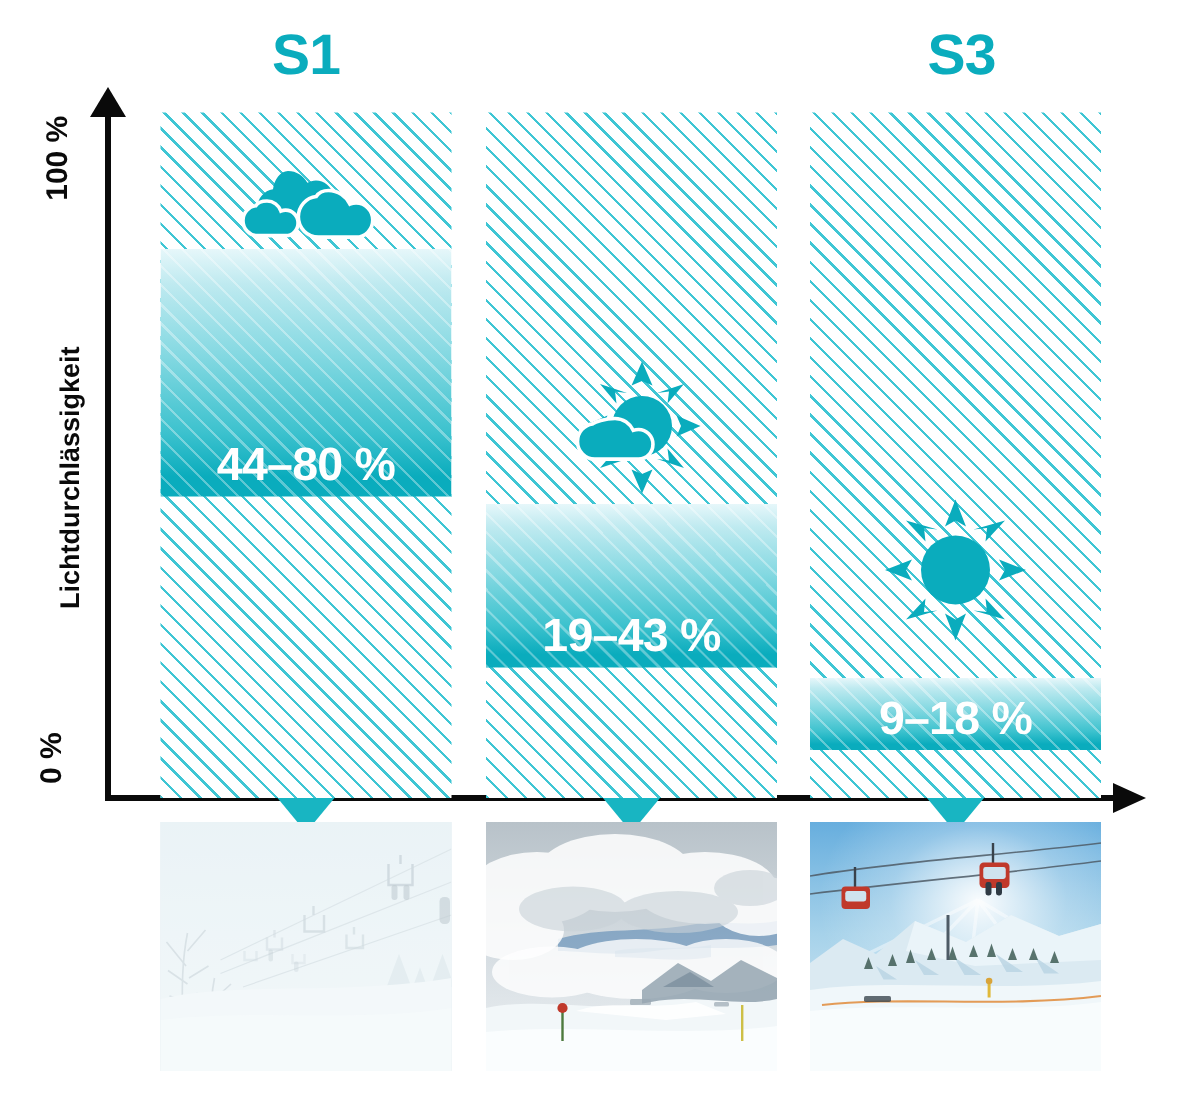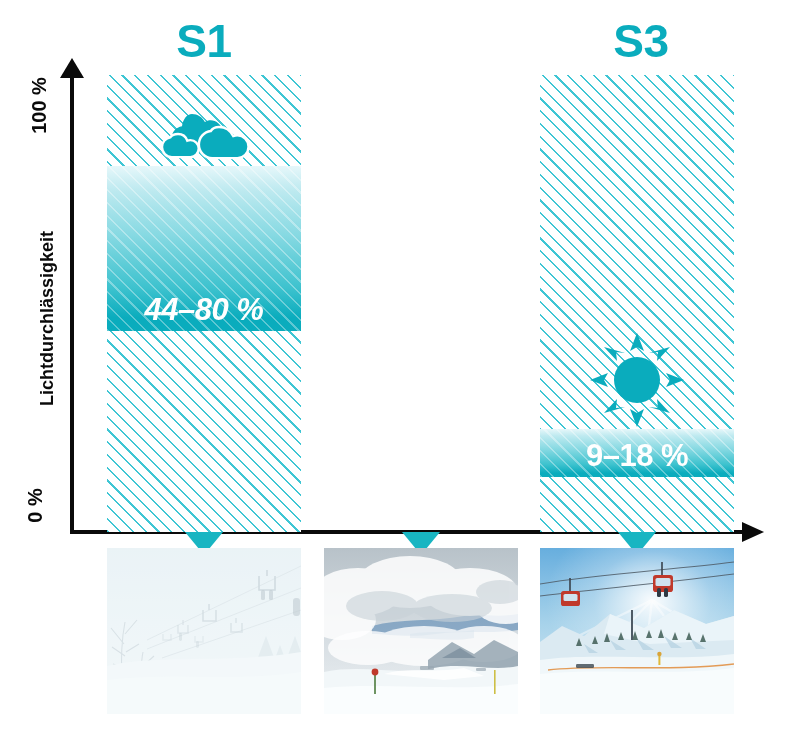--- a/index.html
+++ b/index.html
@@ -15,21 +15,21 @@
     background:#ffffff;
     overflow:hidden;
   }
 
   
   .col-head{
     position:absolute;
     top:18px;
     width:194px;
     text-align:center;
-    font-size:46px;
+    font-size:38px;
     font-weight:bold;
     letter-spacing:-0.5px;
     color:#0aacbd;
     line-height:1;
   }
 
   
   .axis-v{
     position:absolute;
     left:70px;
@@ -171,42 +171,68 @@
   <div class="axis-v-arrow"></div>
   <div class="axis-h"></div>
   <div class="axis-h-arrow"></div>
 
   <div class="tick-label" id="tick-100">100 %</div>
   <div class="tick-label" id="tick-0">0 %</div>
   <div class="axis-title">Lichtdurchlässigkeit</div>
 
   <div class="bar" style="left:107px;">
 
-    <div class="bar-fill" style="top:91.4px;height:164.5px;font-style:italic;">
+    <div class="bar-fill" style="top:91.4px;height:164.5px;">
       <div class="bar-label">44–80 %</div>
     </div>
     <div class="wx-icon" style="top:25px;">
       <svg width="96" height="72" viewBox="0 0 96 72" aria-hidden="true">
         <g fill="#0aacbd">
           <path d="M36 14c5.6 0 10.4 3.2 12.9 7.9 1.7-1 3.6-1.6 5.7-1.6 5.6 0 10.2 4 11.4 9.2 5.2.6 9.3 5 9.3 10.5 0 5.8-4.6 10.5-10.3 10.5H27.6C21 50.5 15.6 45.1 15.6 38.4c0-6.2 4.5-11.3 10.4-12.2C26.8 19.6 30.9 14 36 14z"></path>
           <path d="M63 27c6.3 0 11.6 3.8 14.3 9.1 1.3-.5 2.7-.8 4.1-.8 6.1 0 11.1 5.1 11.1 11.4S87.5 58.1 81.4 58.1H56.3c-7.4 0-13.4-6.1-13.4-13.6 0-7 5.2-12.8 11.9-13.5C56.5 28.3 59.5 27 63 27z"></path>
           <path d="M22 34c4.3 0 7.9 2.8 9.3 6.7 1 -.4 2-.6 3.1-.6 4.6 0 8.3 3.8 8.3 8.5S39 57.1 34.4 57.1H15.8C10.4 57.1 6 52.6 6 47.1c0-5.1 3.7-9.3 8.5-9.9C15.5 35.5 18.5 34 22 34z"></path>
         </g>
         <g fill="none" stroke="#ffffff" stroke-width="2.4">
           <path d="M63 27c6.3 0 11.6 3.8 14.3 9.1 1.3-.5 2.7-.8 4.1-.8 6.1 0 11.1 5.1 11.1 11.4S87.5 58.1 81.4 58.1H56.3c-7.4 0-13.4-6.1-13.4-13.6 0-7 5.2-12.8 11.9-13.5C56.5 28.3 59.5 27 63 27z"></path>
           <path d="M22 34c4.3 0 7.9 2.8 9.3 6.7 1 -.4 2-.6 3.1-.6 4.6 0 8.3 3.8 8.3 8.5S39 57.1 34.4 57.1H15.8C10.4 57.1 6 52.6 6 47.1c0-5.1 3.7-9.3 8.5-9.9C15.5 35.5 18.5 34 22 34z"></path>
         </g>
       </svg>
     </div>
   </div>
 
+  <div class="bar" style="left:324px;">
+
+    <div class="bar-fill" style="top:260.5px;height:109.7px;">
+      <div class="bar-label">19–43 %</div>
+    </div>
+    <div class="wx-icon" style="top:160px;">
+      <svg width="100" height="100" viewBox="0 0 100 100" aria-hidden="true">
+        <g fill="#0aacbd">
+
+          <path d="M57 6 L64 22 L57 19 L50 22 Z"></path>
+          <path d="M57 94 L50 78 L57 81 L64 78 Z"></path>
+          <path d="M96 49 L80 56 L83 49 L80 42 Z"></path>
+          <path d="M18 49 L34 42 L31 49 L34 56 Z"></path>
+          <path d="M85 21 L74 34 L75 26 L67 27 Z"></path>
+          <path d="M29 77 L40 64 L39 72 L47 71 Z"></path>
+          <path d="M85 77 L67 71 L75 72 L74 64 Z"></path>
+          <path d="M29 21 L47 27 L39 26 L40 34 Z"></path>
+
+          <circle cx="57" cy="49" r="20"></circle>
+
+          <path d="M39 44c5.4 0 10 3.3 12.2 7.9 1.1-.4 2.3-.6 3.5-.6 5.3 0 9.6 4.4 9.6 9.9s-4.3 9.9-9.6 9.9H25.5c-6.3 0-11.5-5.3-11.5-11.8 0-6 4.4-11 10.1-11.7C25.8 46.4 32 44 39 44z"></path>
+        </g>
+        <path d="M39 44c5.4 0 10 3.3 12.2 7.9 1.1-.4 2.3-.6 3.5-.6 5.3 0 9.6 4.4 9.6 9.9s-4.3 9.9-9.6 9.9H25.5c-6.3 0-11.5-5.3-11.5-11.8 0-6 4.4-11 10.1-11.7C25.8 46.4 32 44 39 44z" fill="none" stroke="#ffffff" stroke-width="2.4"></path>
+      </svg>
+    </div>
+  </div>
 
   <div class="bar" style="left:540px;">
 
-    <div class="bar-fill" style="top:354px;height:48px;">
+    <div class="bar-fill" style="top:377px;height:48px;">
       <div class="bar-label">9–18 %</div>
     </div>
     <div class="wx-icon" style="top:255px;">
       <svg width="100" height="100" viewBox="0 0 100 100" aria-hidden="true">
         <g fill="#0aacbd">
           <path d="M50 3 L57 21 L50 17 L43 21 Z"></path>
           <path d="M50 97 L43 79 L50 83 L57 79 Z"></path>
           <path d="M97 50 L79 57 L83 50 L79 43 Z"></path>
           <path d="M3 50 L21 43 L17 50 L21 57 Z"></path>
           <path d="M83 17 L70 31 L71 22 L62 23 Z"></path>

